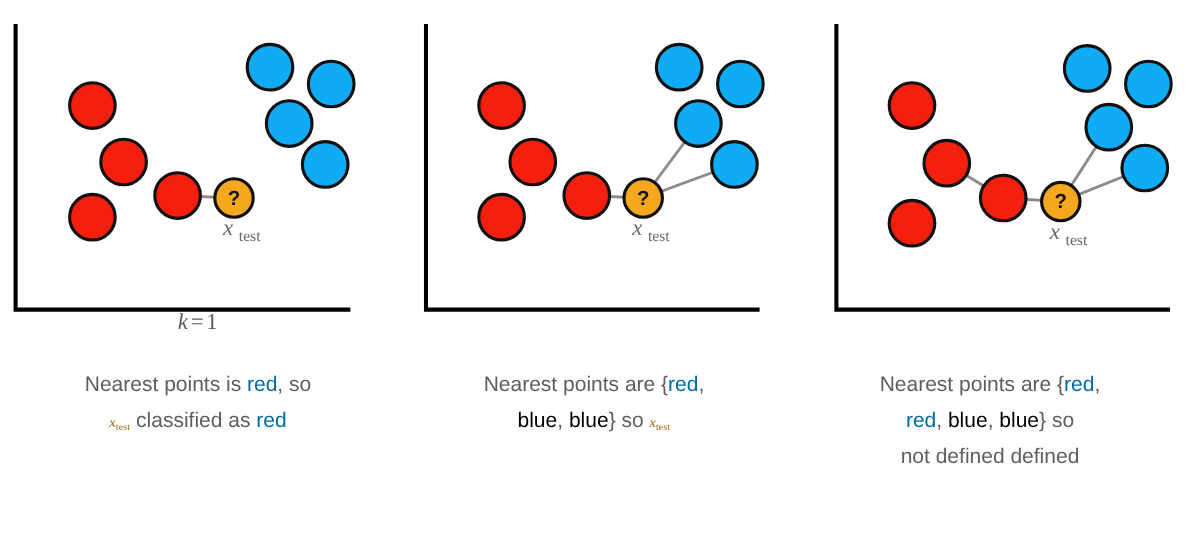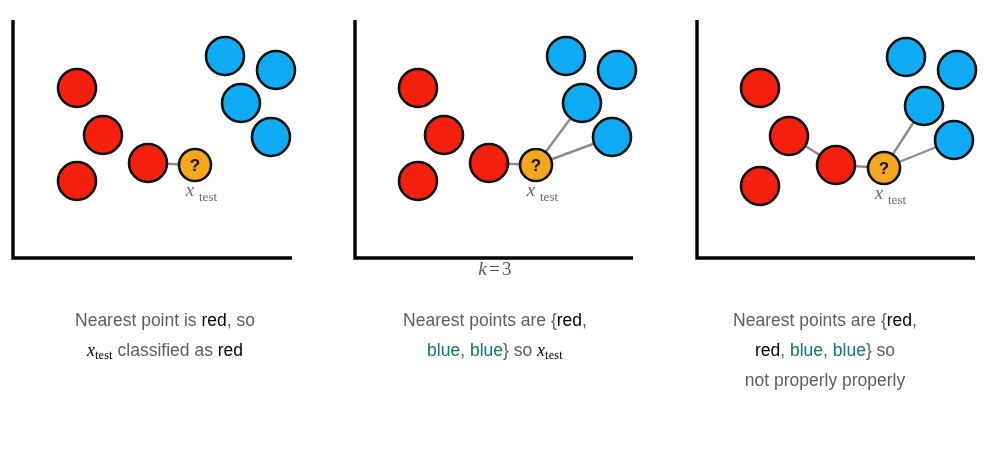--- a/index.html
+++ b/index.html
@@ -66,29 +66,29 @@
     position: absolute;
     top: 305px;
     left: 0;
     width: 330px;
     text-align: center;
     font-family: "Liberation Sans", sans-serif;
     font-size: 17.5px;
     line-height: 30px;
     color: #5e5e5e;
   }
-  .caption .red   { color: #000000; }
-  .caption .blue  { color: #0f766e; }
+  .caption .red   { color: #0369a1; }
+  .caption .blue  { color: #000000; }
 
   
   .xtest {
     font-family: "Liberation Serif", serif;
     font-style: italic;
-    font-size: 18px;
-    color: #000000;
+    font-size: 12px;
+    color: #a16207;
     white-space: nowrap;
     margin-top: 24px;
   }
   .xtest sub {
     font-style: normal;
     font-size: 0.68em;
     vertical-align: baseline;
     position: relative;
     top: 0.28em;
     letter-spacing: 0.2px;
@@ -126,24 +126,27 @@
         <circle cx="195" cy="165" r="16" fill="#f5a81e" stroke="#111111" stroke-width="2.6"></circle>
         <text x="195" y="165" text-anchor="middle" dominant-baseline="central" font-family="Liberation Sans, sans-serif" font-size="17" font-weight="bold" fill="#111111">?</text>
 
         <g>
           <text x="190" y="196" text-anchor="middle" font-family="Liberation Serif, serif" font-style="italic" font-size="19" fill="#6a6a6a">x</text>
           <text x="199" y="201" font-family="Liberation Serif, serif" font-size="13" fill="#6a6a6a">test</text>
         </g>
       </svg>
     </div>
 
+    <div class="k-label">
+      <span class="mvar">k</span><span class="mop">=</span><span class="mnum">1</span>
+    </div>
 
     <div class="caption">
       <div>
-        <span>Nearest point is </span><span class="red">red</span><span>, so</span>
+        <span>Nearest points is </span><span class="red">red</span><span>, so</span>
       </div>
       <div>
         <span class="xtest"><span>x</span><sub>test</sub></span><span> classified as </span><span class="red">red</span>
       </div>
     </div>
   </div>
 
   <div class="panel panel-2">
     <div class="plot">
       <svg width="330" height="270" viewBox="0 0 330 270">
@@ -167,23 +170,20 @@
         </g>
         <circle cx="206" cy="165" r="16" fill="#f5a81e" stroke="#111111" stroke-width="2.6"></circle>
         <text x="206" y="165" text-anchor="middle" dominant-baseline="central" font-family="Liberation Sans, sans-serif" font-size="17" font-weight="bold" fill="#111111">?</text>
         <g>
           <text x="201" y="196" text-anchor="middle" font-family="Liberation Serif, serif" font-style="italic" font-size="19" fill="#6a6a6a">x</text>
           <text x="210" y="201" font-family="Liberation Serif, serif" font-size="13" fill="#6a6a6a">test</text>
         </g>
       </svg>
     </div>
 
-    <div class="k-label">
-      <span class="mvar">k</span><span class="mop">=</span><span class="mnum">3</span>
-    </div>
 
     <div class="caption">
       <div>
         <span>Nearest points are {</span><span class="red">red</span><span>,</span>
       </div>
       <div>
         <span class="blue">blue</span><span>, </span><span class="blue">blue</span><span>} so </span><span class="xtest"><span>x</span><sub>test</sub></span>
       </div>
     </div>
   </div>
@@ -221,18 +221,18 @@
 
 
     <div class="caption">
       <div>
         <span>Nearest points are {</span><span class="red">red</span><span>,</span>
       </div>
       <div>
         <span class="red">red</span><span>, </span><span class="blue">blue</span><span>, </span><span class="blue">blue</span><span>} so</span>
       </div>
       <div>
-        <span>not properly properly</span>
+        <span>not defined defined</span>
       </div>
     </div>
   </div>
 
 </div>
 
 </body></html>

